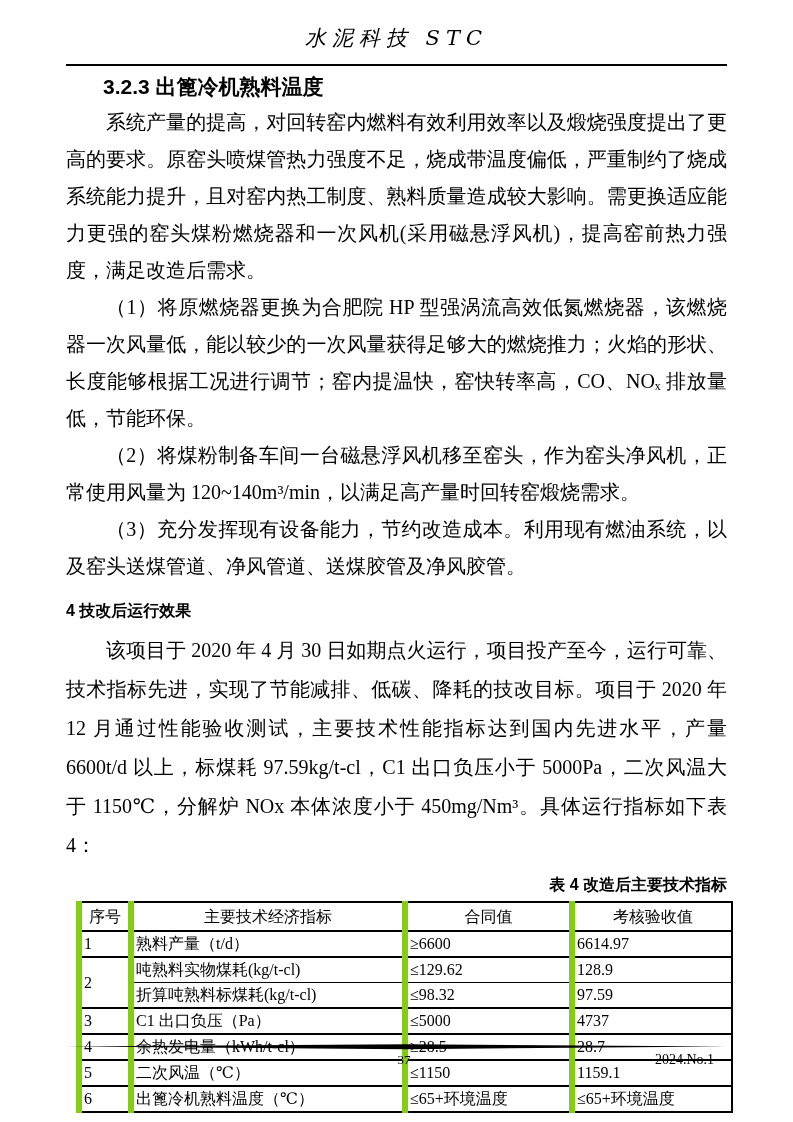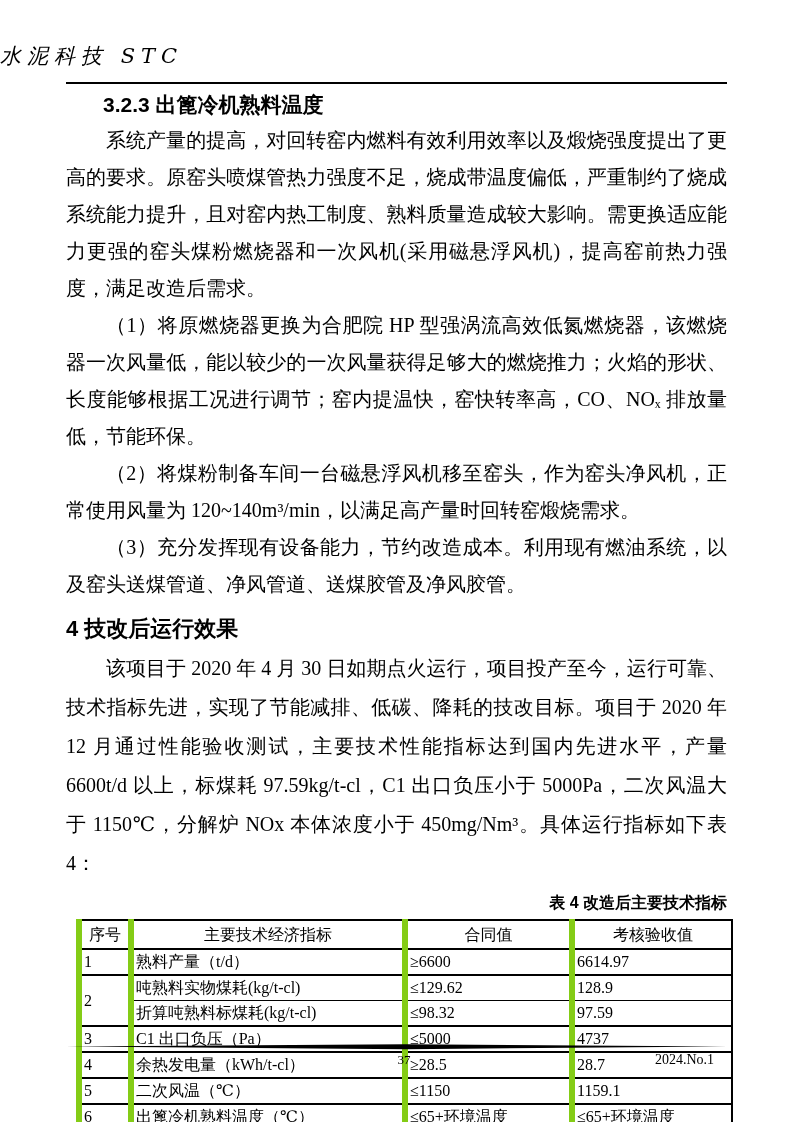--- a/index.html
+++ b/index.html
@@ -8,21 +8,22 @@
     width:793px;height:1122px;
     margin:0 auto;
     background:#fff;
     color:#000;
     font-family:"Liberation Serif","DejaVu Serif",serif;
     overflow:hidden;
     box-sizing:border-box;
   }
   
   .page-header{
-    padding-top:42px;
+    padding-top:24px;
+    text-align:center;
   }
   .journal-title{
     font-size:21px;
     font-style:italic;
     letter-spacing:6px;
     font-family:"DejaVu Serif","Liberation Serif",serif;
   }
   .header-rule{
     margin:12px 66px 0 66px;
     border-bottom:2px solid #000;
@@ -34,21 +35,21 @@
   .h-sub{
     margin:7px 0 3px 37px;
     font-family:"Liberation Sans","DejaVu Sans",sans-serif;
     font-size:21px;
     font-weight:bold;
     line-height:28px;
   }
   .h-main{
     margin:10px 0 4px 0;
     font-family:"Liberation Sans","DejaVu Sans",sans-serif;
-    font-size:22px;
+    font-size:16px;
     font-weight:bold;
     line-height:32px;
   }
   p.body-para{
     margin:0;
     font-size:20px;
     line-height:37px;
     text-align:justify;
     text-indent:2em;
   }

